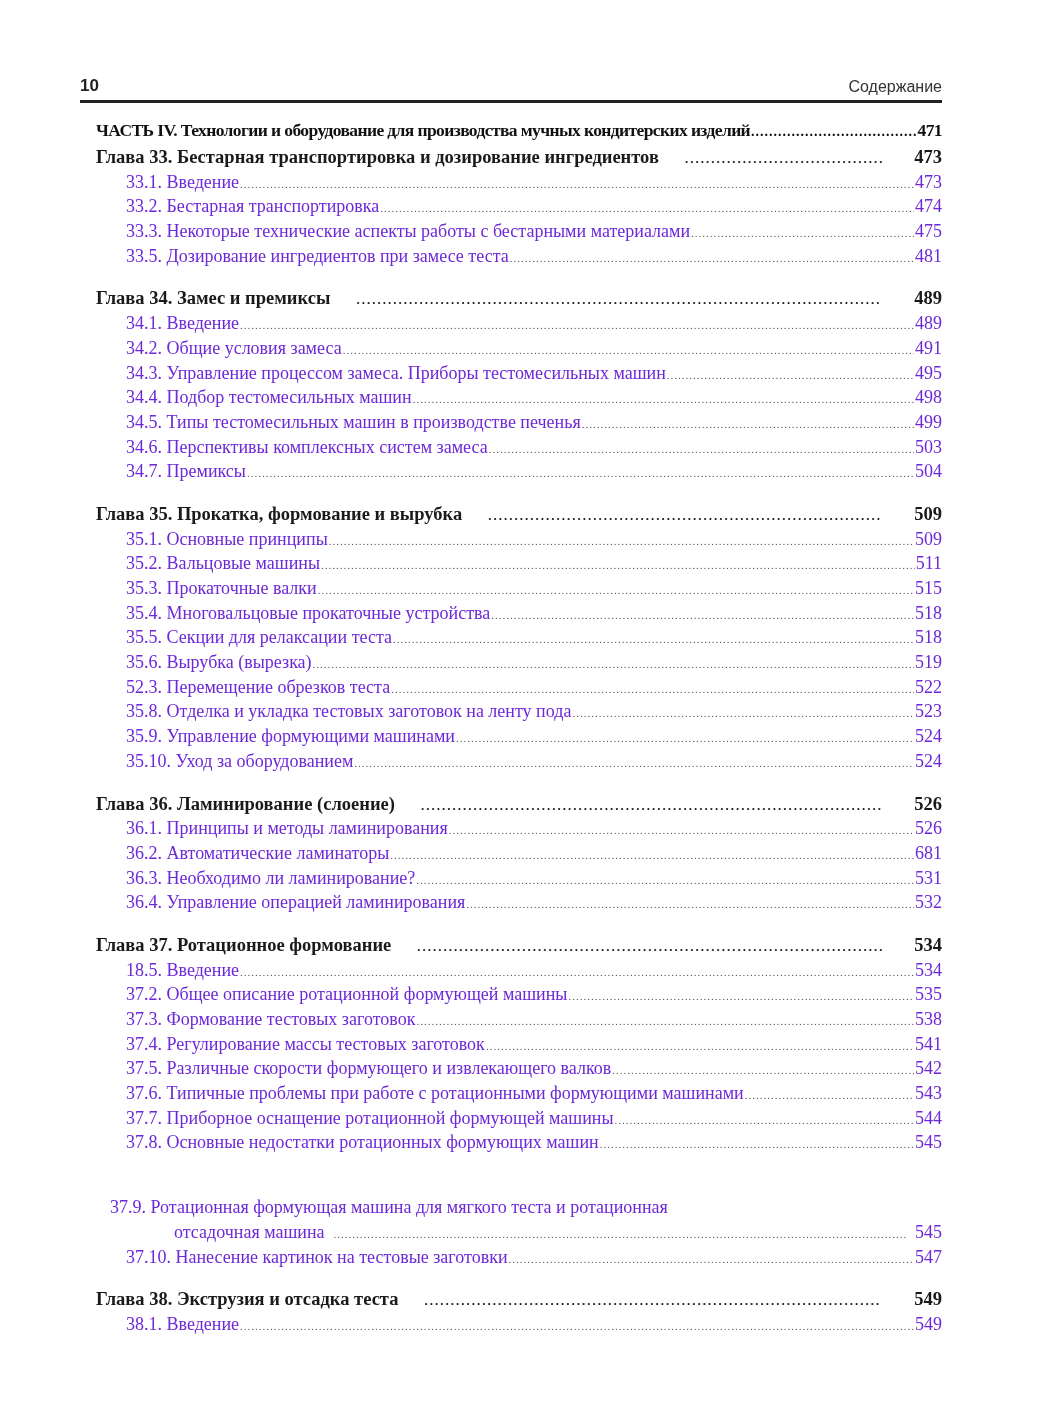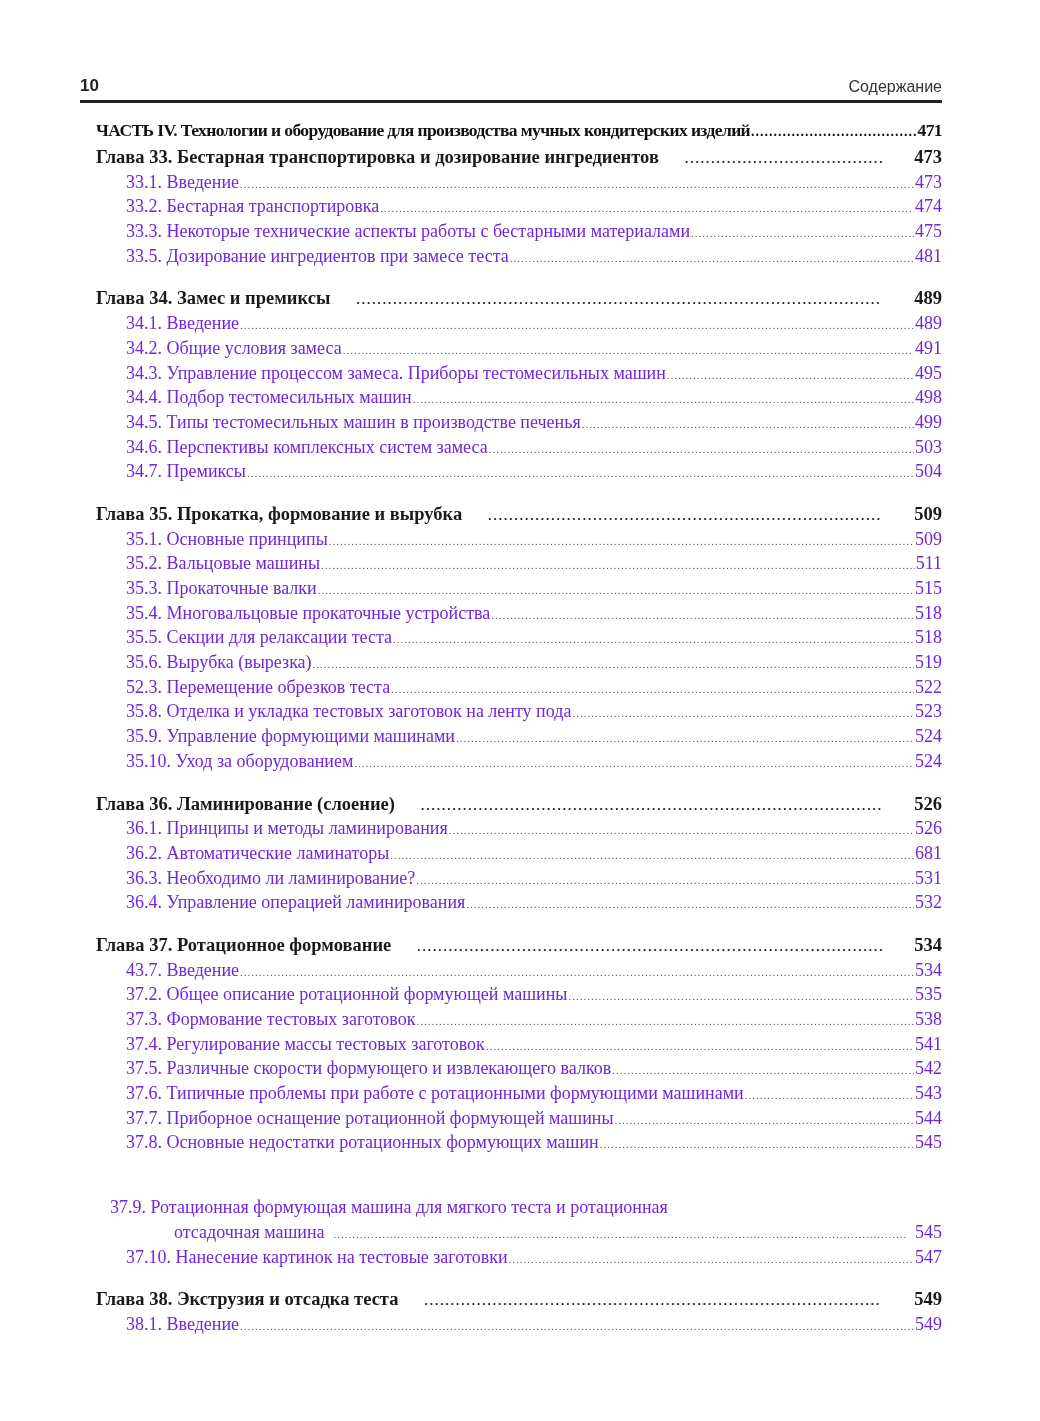--- a/index.html
+++ b/index.html
@@ -196,21 +196,21 @@
         <span class="p">532</span>
       </div>
     <div class="gap"></div>
 
     <div class="row chapter">
       <span class="t">Глава 37. Ротационное формование</span>
         <span class="d"></span>
         <span class="p">534</span>
     </div>
     <div class="row sub">
-        <span class="t">43.7. Введение</span>
+        <span class="t">18.5. Введение</span>
         <span class="d"></span>
         <span class="p">534</span>
       </div>
     <div class="row sub">
         <span class="t">37.2. Общее описание ротационной формующей машины</span>
         <span class="d"></span>
         <span class="p">535</span>
       </div>
     <div class="row sub">
         <span class="t">37.3. Формование тестовых заготовок</span>

